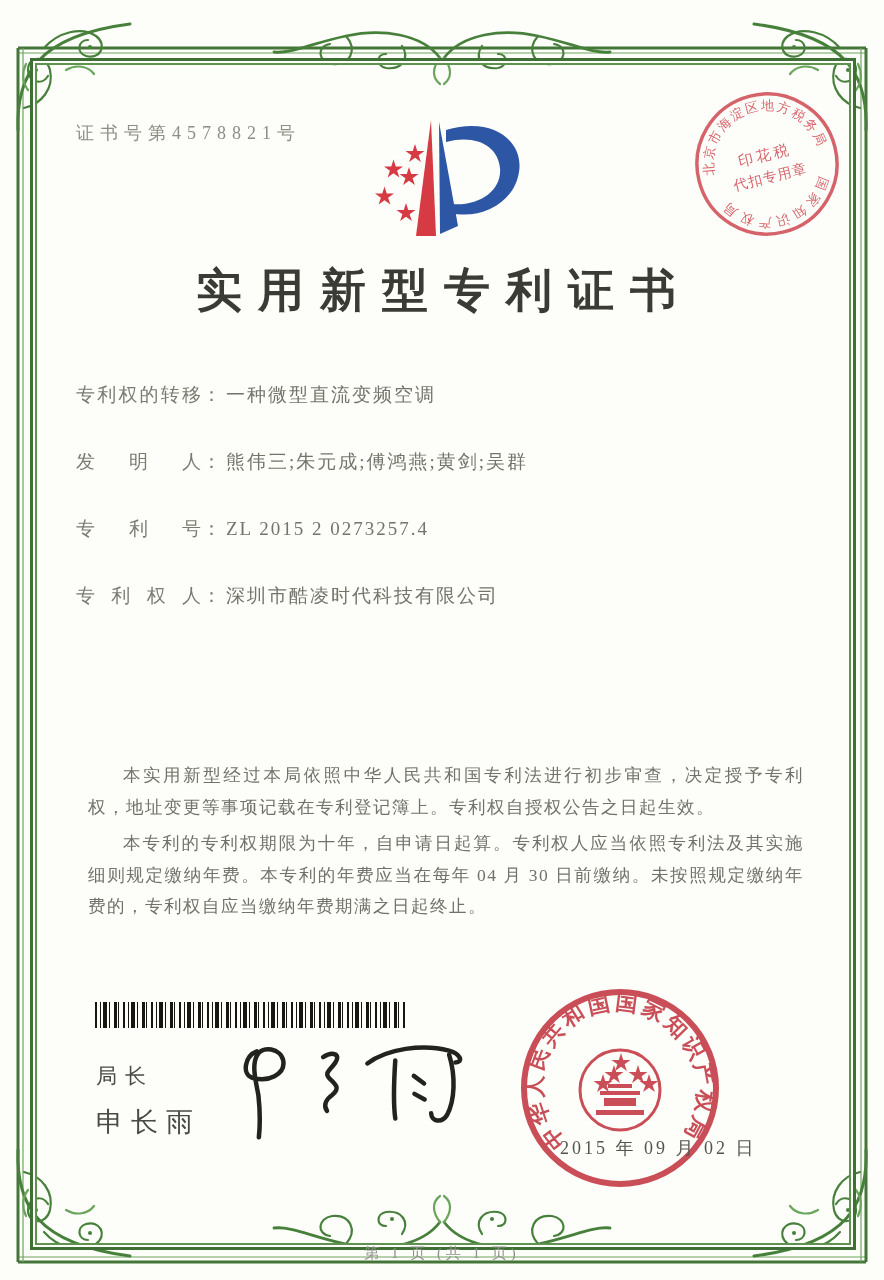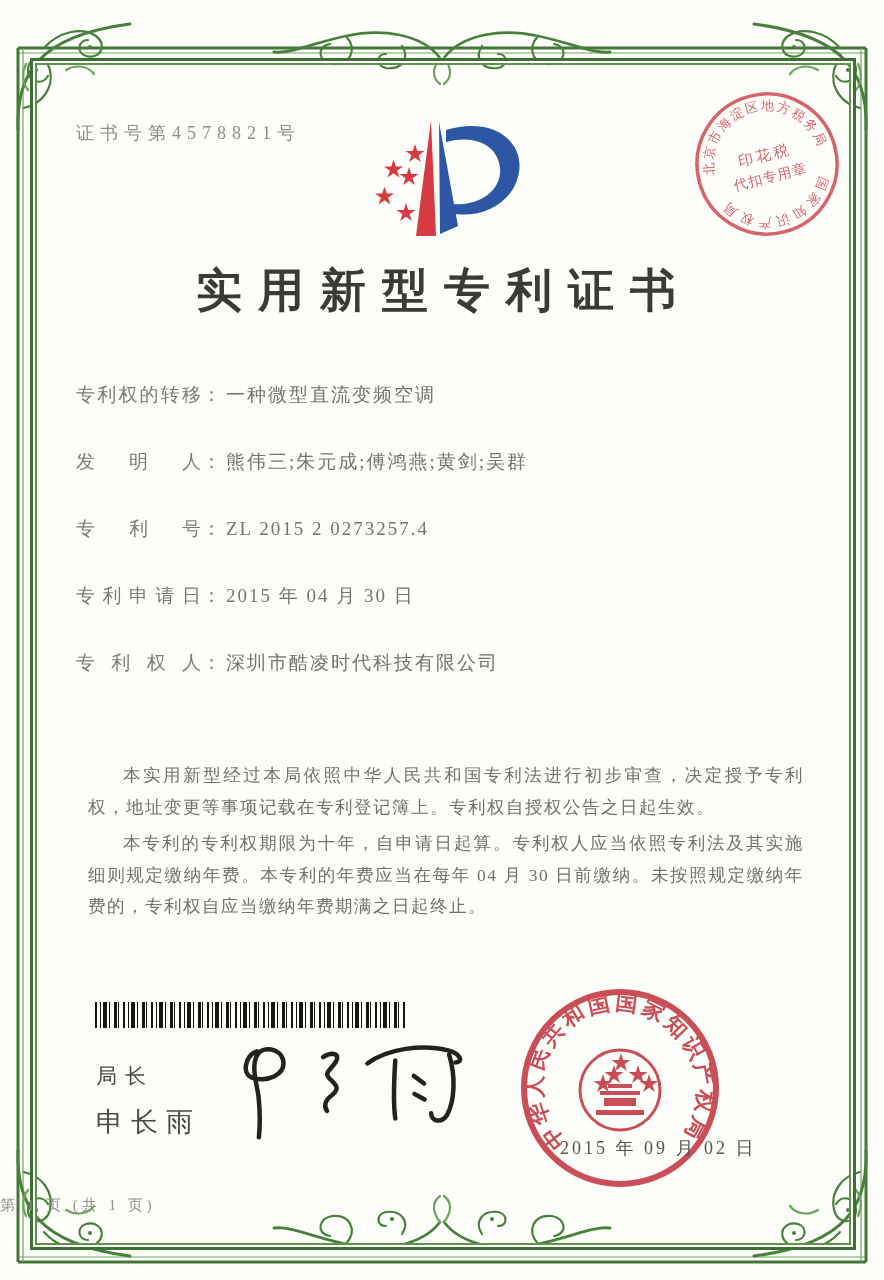--- a/index.html
+++ b/index.html
@@ -48,21 +48,21 @@
   }
   .sig-title{position:absolute;left:96px;top:1062px;font-size:21px;letter-spacing:8px;color:#4a4a44;z-index:2;text-align:center;}
   .sig-name{position:absolute;left:96px;top:1104px;font-size:27px;letter-spacing:8px;color:#4a4a44;z-index:2;}
   .autograph{position:absolute;left:228px;top:1022px;width:250px;height:125px;z-index:3;}
   .office-seal{position:absolute;left:518px;top:984px;width:205px;height:210px;z-index:3;opacity:.92;}
   .seal-date{
     position:absolute;left:560px;top:1136px;z-index:4;
     font-size:18px;letter-spacing:3px;color:#55554e;
   }
   .footer{
-    position:absolute;left:0;top:1196px;width:884px;text-align:left;z-index:2;
+    position:absolute;left:0;top:1244px;width:884px;text-align:center;z-index:2;
     font-size:15px;letter-spacing:4px;color:#90908a;
   }
   svg text{font-family:"Liberation Serif","DejaVu Serif",serif;}
 </style>
 </head>
 <body>
 
 <div class="page">
 
   <svg class="frame-svg" width="884" height="1280" viewBox="0 0 884 1280">
@@ -146,23 +146,20 @@
     <div class="field">
       <span class="f-label">专利权的转移</span><span class="f-colon">：</span><span class="f-value">一种微型直流变频空调</span>
     </div>
     <div class="field">
       <span class="f-label">发明人</span><span class="f-colon">：</span><span class="f-value">熊伟三;朱元成;傅鸿燕;黄剑;吴群</span>
     </div>
     <div class="field">
       <span class="f-label">专利号</span><span class="f-colon">：</span><span class="f-value">ZL 2015 2 0273257.4</span>
     </div>
     <div class="field">
-      <span class="f-label">专利申请日</span><span class="f-colon">：</span><span class="f-value">2015 年 04 月 30 日</span>
-    </div>
-    <div class="field">
       <span class="f-label">专利权人</span><span class="f-colon">：</span><span class="f-value">深圳市酷凌时代科技有限公司</span>
     </div>
   </div>
 
   <div class="paras">
     <p>本实用新型经过本局依照中华人民共和国专利法进行初步审查，决定授予专利权，地址变更等事项记载在专利登记簿上。专利权自授权公告之日起生效。</p>
     <p>本专利的专利权期限为十年，自申请日起算。专利权人应当依照专利法及其实施细则规定缴纳年费。本专利的年费应当在每年 04 月 30 日前缴纳。未按照规定缴纳年费的，专利权自应当缴纳年费期满之日起终止。</p>
   </div>
 
   <div class="barcode"></div>

